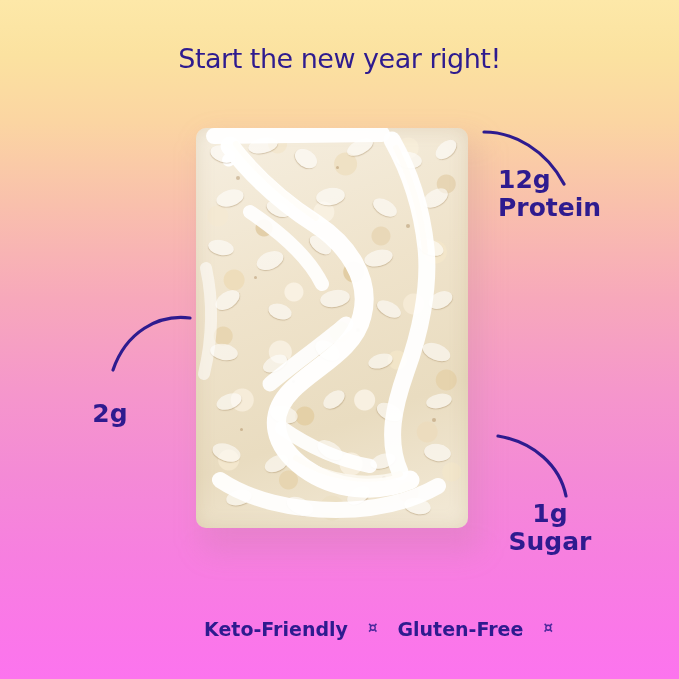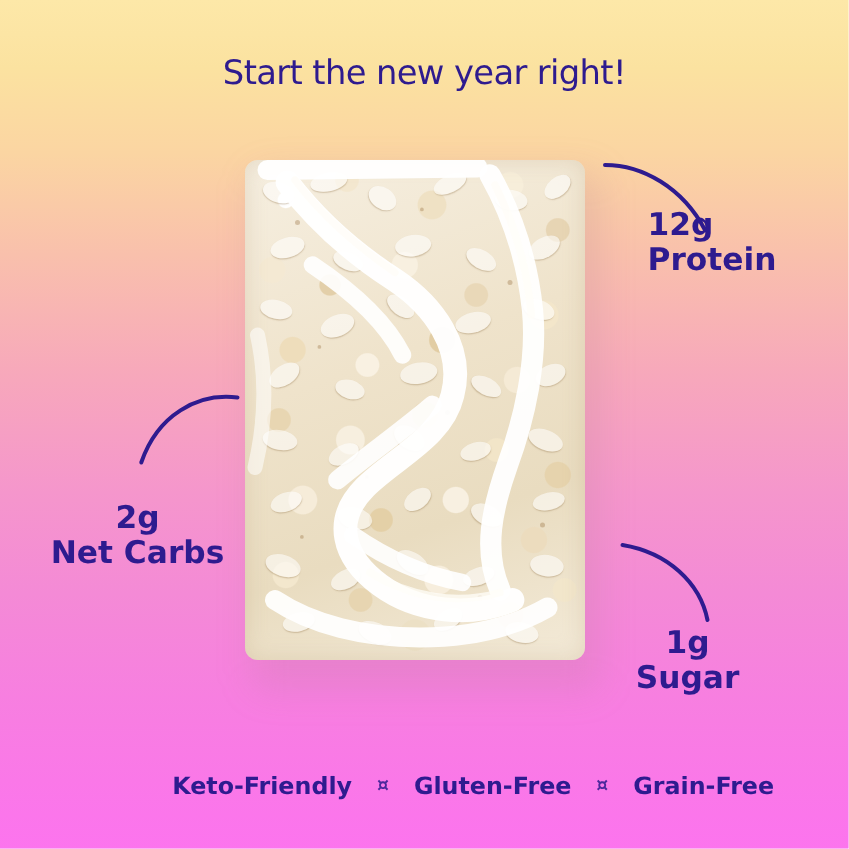--- a/index.html
+++ b/index.html
@@ -129,21 +129,21 @@
     color: #2e1b8f;
     font-weight: bold;
     text-align: center;
     line-height: 1.12;
     font-size: 25px;
     font-family: "DejaVu Sans", sans-serif;
   }
   .callout .value { display: block; }
   .callout .label { display: block; }
 
-  #callout-protein { left: 518px; top: 166px; width: 150px; text-align: left; }
+  #callout-protein { left: 498px; top: 166px; width: 150px; text-align: left; }
   #callout-netcarbs { left: 10px; top: 368px; width: 200px; margin-top: 32px; }
   #callout-sugar    { left: 470px; top: 500px; width: 160px; }
 
   .arc {
     position: absolute;
   }
 
   
   .footer {
     position: absolute;
@@ -257,32 +257,30 @@
   <div class="callout" id="callout-protein">
     <span class="value">12g</span>
     <span class="label">Protein</span>
   </div>
 
   <svg class="arc" style="left:108px; top:312px; width:86px; height:62px;" viewBox="0 0 86 62">
     <path d="M82,6 C50,2 18,20 5,58" fill="none" stroke="#2e1b8f" stroke-width="3.2" stroke-linecap="round"></path>
   </svg>
   <div class="callout" id="callout-netcarbs">
     <span class="value">2g</span>
-    <span class="label">Net Carbs</span>
   </div>
 
   <svg class="arc" style="left:492px; top:432px; width:80px; height:68px;" viewBox="0 0 80 68">
     <path d="M6,4 C42,10 68,34 74,64" fill="none" stroke="#2e1b8f" stroke-width="3.2" stroke-linecap="round"></path>
   </svg>
   <div class="callout" id="callout-sugar">
     <span class="value">1g</span>
     <span class="label">Sugar</span>
   </div>
 
   <div class="footer">
     <span>Keto-Friendly</span>
     <span class="sep">¤</span>
     <span>Gluten-Free</span>
     <span class="sep">¤</span>
-    <span>Grain-Free</span>
   </div>
 
 </div>
 
 </body></html>

